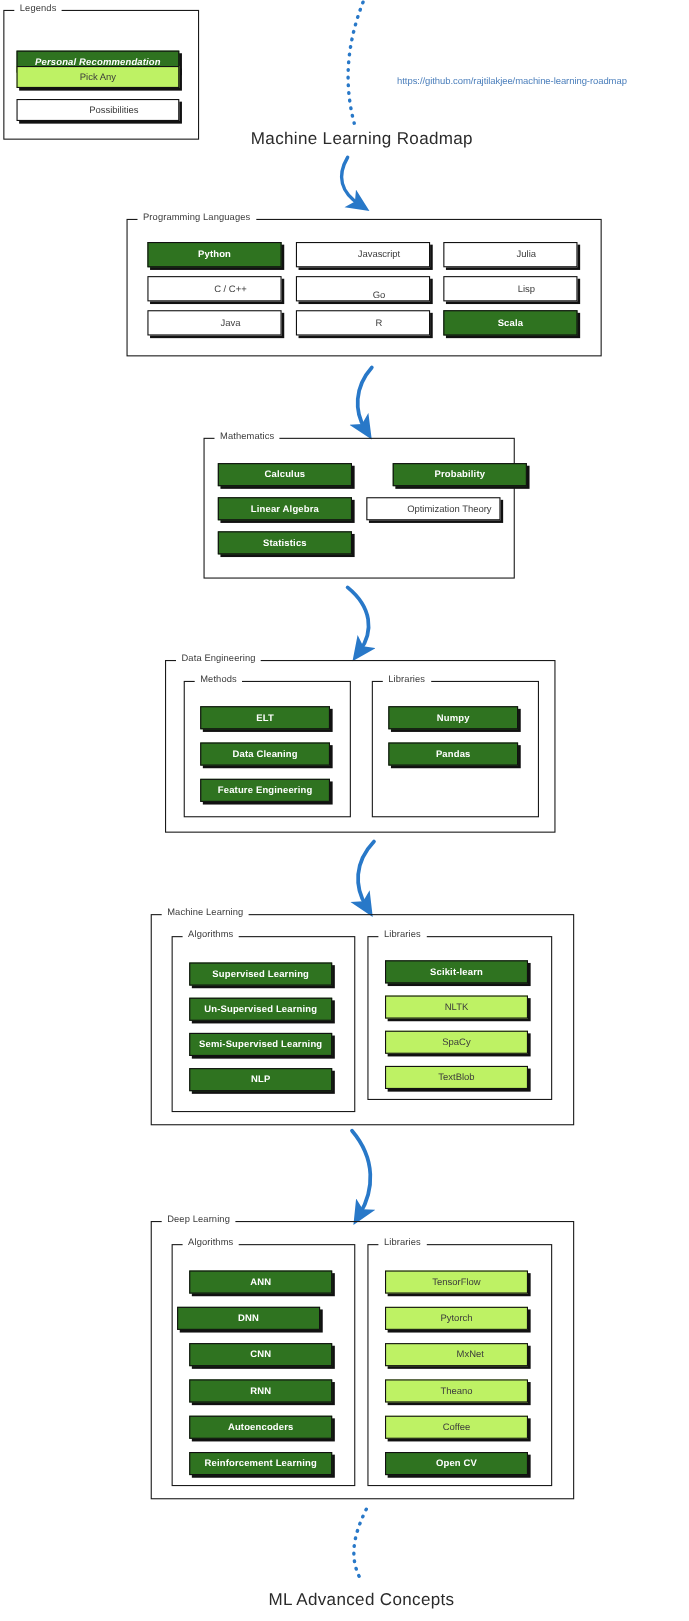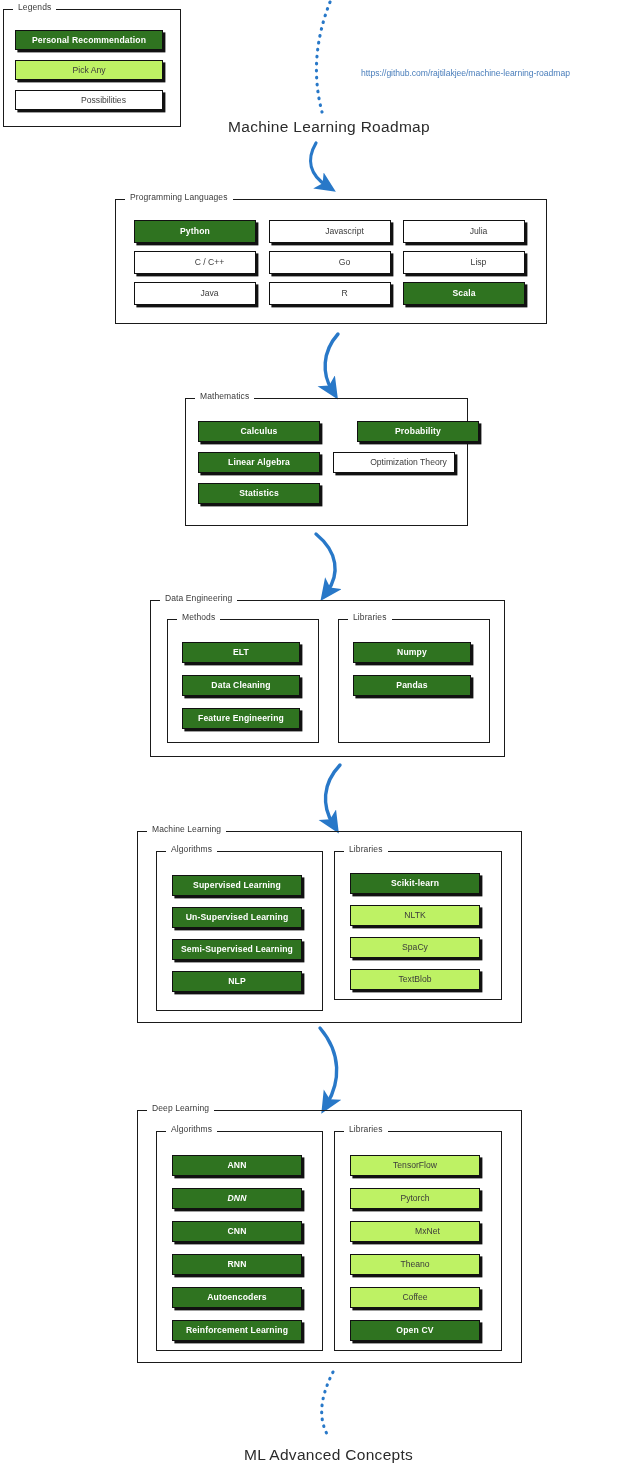--- a/index.html
+++ b/index.html
@@ -119,21 +119,21 @@
   <path d="M340,765 C322,784 322,806 333,824" fill="none" stroke="#2878c8" stroke-width="3.4" stroke-linecap="round" marker-end="url(#ah)"></path>
 
   <path d="M320,1028 C342,1054 340,1082 327,1104" fill="none" stroke="#2878c8" stroke-width="3.4" stroke-linecap="round" marker-end="url(#ah)"></path>
 
   <path d="M333,1372 C320,1398 318,1418 328,1436" fill="none" stroke="#2878c8" stroke-width="3.1" stroke-linecap="round" stroke-dasharray="0.6 6.4"></path>
 </svg>
 
 <div class="group" style="left:3px; top:9px; width:178px; height:118px;">
   <span class="group-label">Legends</span>
 
-  <div class="box green" style="left:11px; top:20px; width:148px; height:20px;">
+  <div class="box green" style="left:11px; top:36px; width:148px; height:20px;font-style:italic;">
     <span>Personal Recommendation</span>
   </div>
   <div class="box cream" style="left:11px; top:50px; width:148px; height:20px;">
     <span>Pick Any</span>
   </div>
   <div class="box white" style="left:11px; top:80px; width:148px; height:20px;">
     <span>Possibilities</span>
   </div>
 </div>
 
@@ -150,21 +150,21 @@
   <div class="box white" style="left:153px; top:20px; width:122px; height:23px;">
     <span>Javascript</span>
   </div>
   <div class="box white" style="left:287px; top:20px; width:122px; height:23px;">
     <span>Julia</span>
   </div>
 
   <div class="box white" style="left:18px; top:51px; width:122px; height:23px;">
     <span>C / C++</span>
   </div>
-  <div class="box white" style="left:153px; top:51px; width:122px; height:23px;">
+  <div class="box white" style="left:153px; top:51px; width:122px; height:23px;align-items:flex-end;">
     <span>Go</span>
   </div>
   <div class="box white" style="left:287px; top:51px; width:122px; height:23px;">
     <span>Lisp</span>
   </div>
 
   <div class="box white" style="left:18px; top:82px; width:122px; height:23px;">
     <span>Java</span>
   </div>
   <div class="box white" style="left:153px; top:82px; width:122px; height:23px;">
@@ -260,21 +260,21 @@
 </div>
 
 <div class="group" style="left:137px; top:1110px; width:385px; height:253px;">
   <span class="group-label">Deep Learning</span>
 
   <div class="group" style="left:18px; top:20px; width:167px; height:220px;">
     <span class="group-label">Algorithms</span>
     <div class="box green" style="left:15px; top:23px; width:130px; height:21px;">
       <span>ANN</span>
     </div>
-    <div class="box green" style="left:15px; top:56px; width:130px; height:21px;font-style:italic;">
+    <div class="box green" style="left:4px; top:56px; width:130px; height:21px;">
       <span>DNN</span>
     </div>
     <div class="box green" style="left:15px; top:89px; width:130px; height:21px;">
       <span>CNN</span>
     </div>
     <div class="box green" style="left:15px; top:122px; width:130px; height:21px;">
       <span>RNN</span>
     </div>
     <div class="box green" style="left:15px; top:155px; width:130px; height:21px;">
       <span>Autoencoders</span>

